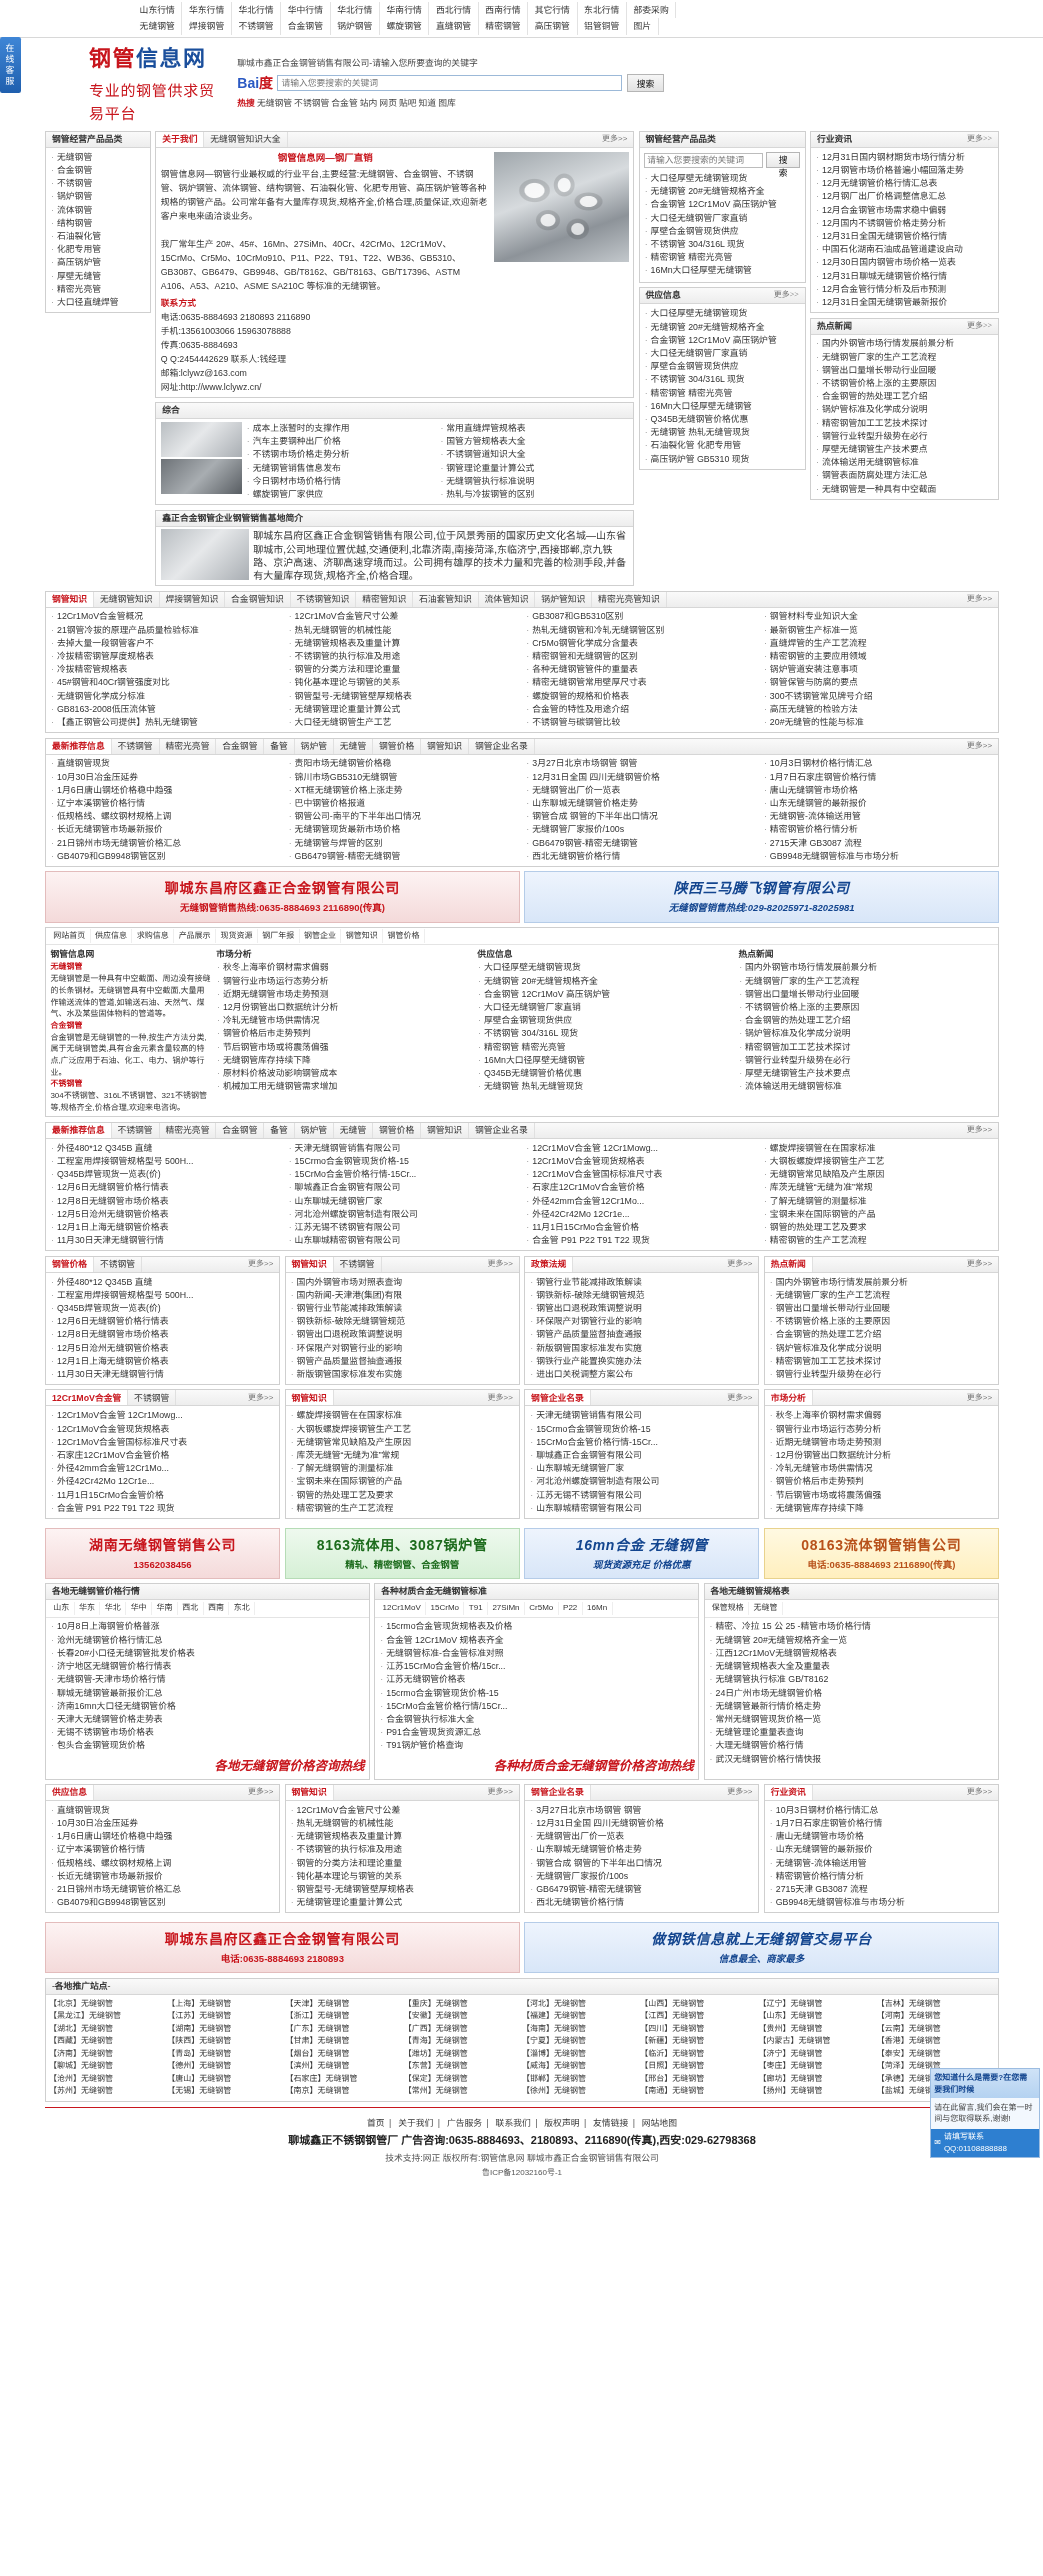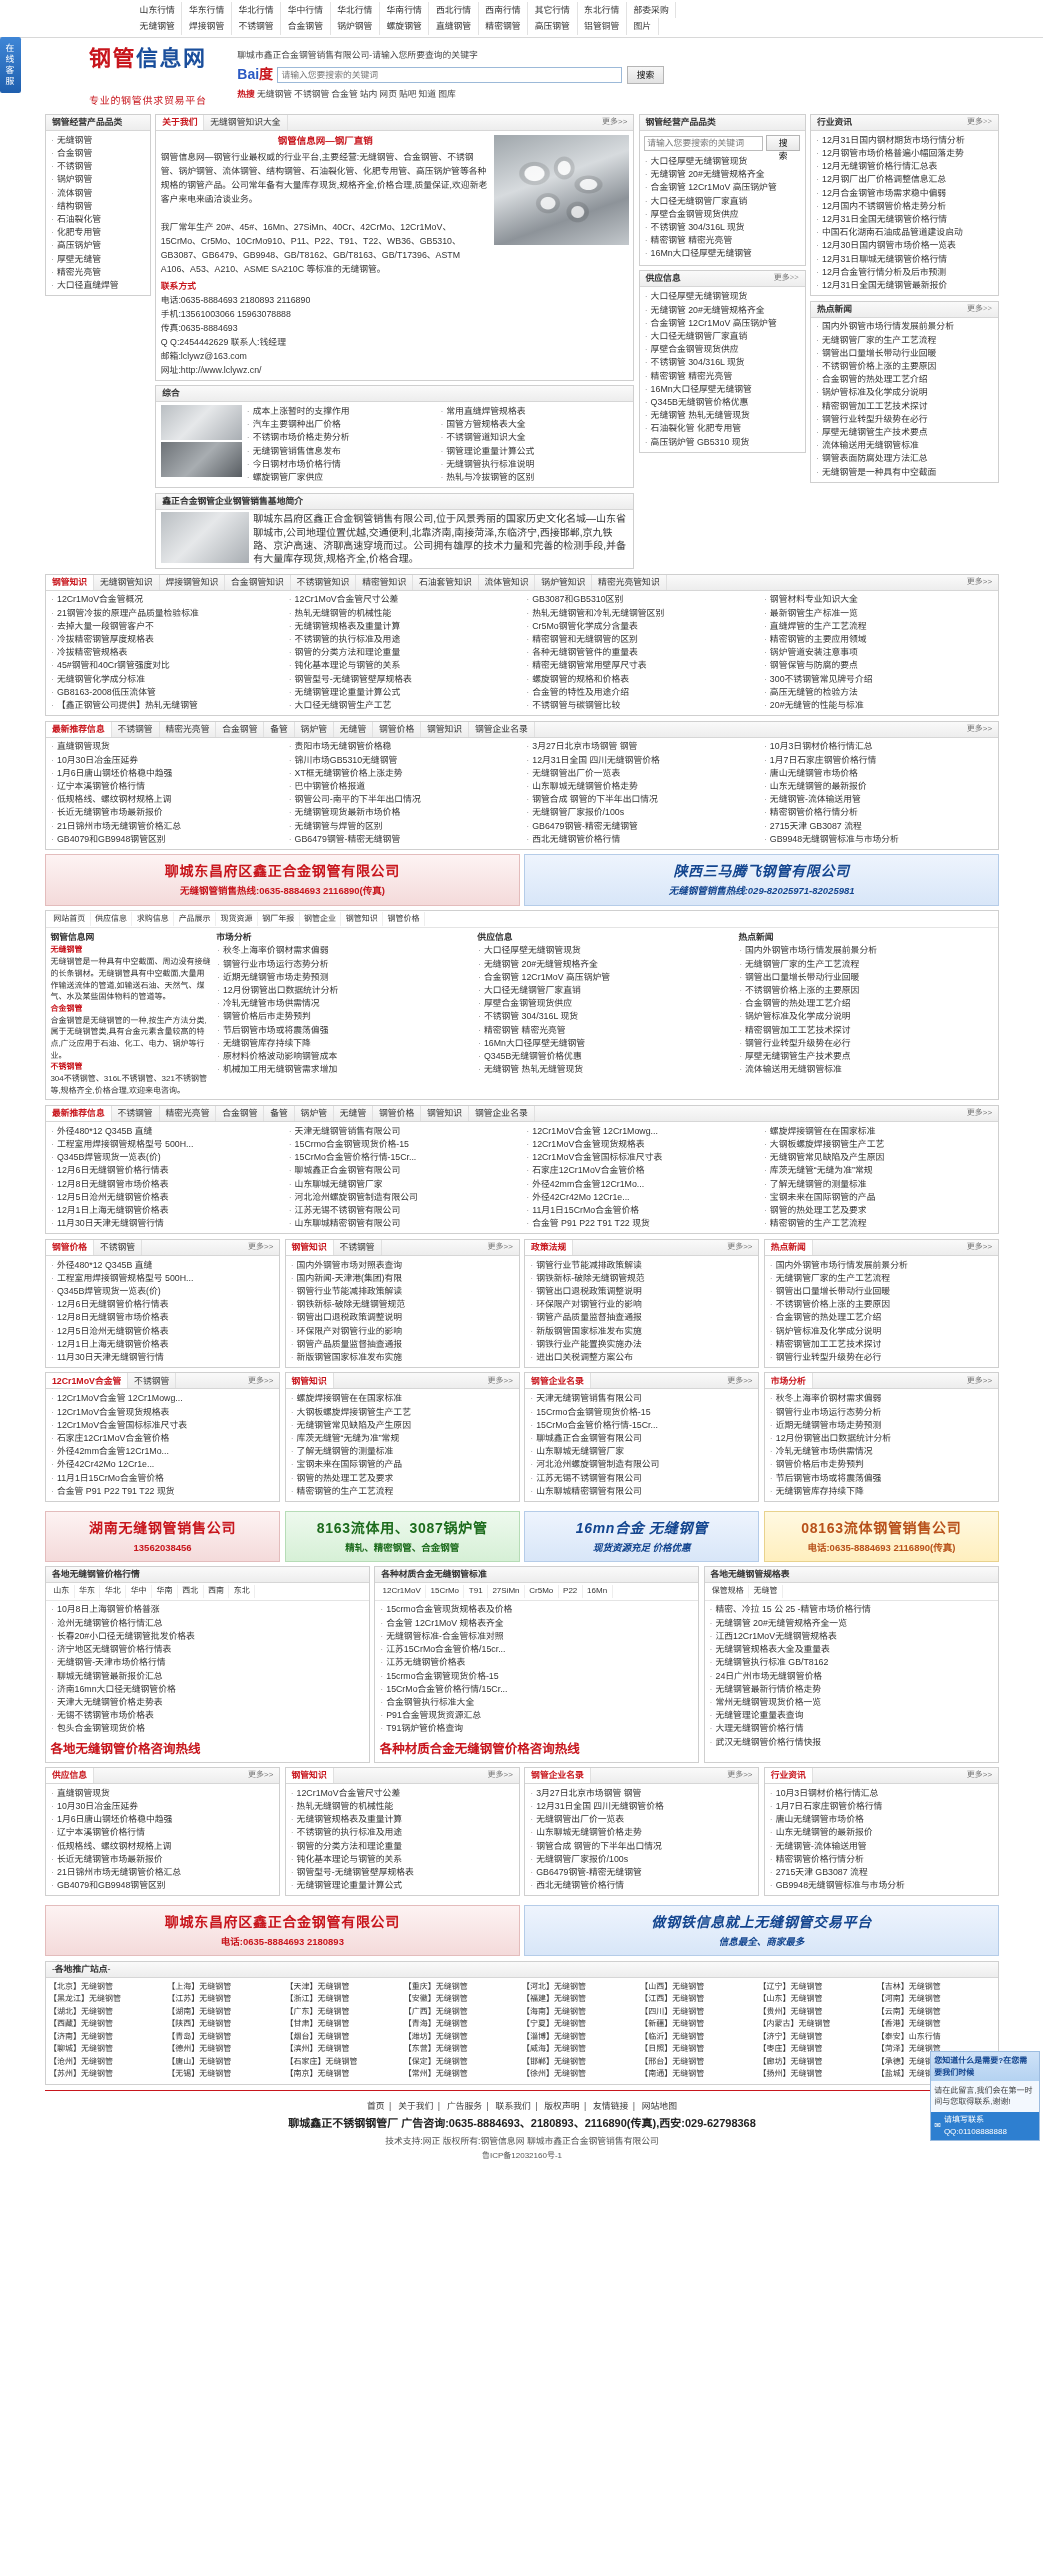--- a/index.html
+++ b/index.html
@@ -20,21 +20,21 @@
     display:inline-block; padding:1.5px 6.6px; color:#333; text-decoration:none;
     font-size:8.8px; border-right:0.7px solid #e2e2e2; white-space:nowrap;
   }
 
   
   .header { display:flex; align-items:center; padding:4.4px 0 2.9px; }
   .logo { width:185px; padding-left:44px; }
   .logo .l1 { font-size:22px; font-weight:bold; letter-spacing:1.5px; }
   .logo .l1 .red { color:#c8161d; }
   .logo .l1 .blue { color:#1b4f9c; }
-  .logo .l2 { font-size:10px; color:#c8161d; letter-spacing:0.7px; margin-top:18px;}
+  .logo .l2 { font-size:15px; color:#c8161d; letter-spacing:0.7px; margin-top:5px;}
   .searchbox { flex:1; padding-left:7.3px; }
   .searchrow1 { display:flex; align-items:center; gap:4.4px; }
   .baidu { font-size:14px; font-weight:bold; }
   .baidu .b { color:#2b59c3; }
   .baidu .a { color:#c8161d; }
   .searchrow1 input[type=text] {
     width:345px; height:16px; border:0.7px solid #9cb9d8; padding:0 2.9px; font-size:8.8px;
   }
   .searchrow1 .btn {
     height:17.6px; padding:0 8.8px; background:linear-gradient(#f6f6f6,#e2e2e2);
@@ -150,21 +150,21 @@
     position:absolute; right:4.4px; bottom:37px; width:110px;
     border:0.7px solid #9cbce0; background:#f3f8fe; font-size:8px;
   }
   .side-right .hd { background:linear-gradient(#cfe2f7,#b4d2f1); padding:2.2px 3.7px; font-weight:bold; color:#13458f;}
   .side-right .bd { padding:3.7px; line-height:11.7px; color:#444; }
   .qqbar { display:flex; align-items:center; gap:2.9px; background:#2e7fd0; color:#fff; padding:2.2px 3.7px;}
 
   .small { font-size:8px; }
   .red { color:#c8161d; }
   .blue { color:#13458f; }
-  .cen { text-align:left; }
+  .cen { text-align:right;font-style:italic; }
   .subnav { display:flex; flex-wrap:wrap; font-size:8px; padding:1.5px 2.9px; border-bottom:0.7px solid #e4e4e4;}
   .subnav span { padding:0.7px 4.4px; border-right:0.7px solid #eee; white-space:nowrap;}
 </style>
 </head>
 <body>
 
 <div class="page">
 
   <div class="topnav">
     <div class="wrap">
@@ -1043,21 +1043,21 @@
         <div class="cell"><a>【新疆】无缝钢管</a></div>
         <div class="cell"><a>【内蒙古】无缝钢管</a></div>
         <div class="cell"><a>【香港】无缝钢管</a></div>
         <div class="cell"><a>【济南】无缝钢管</a></div>
         <div class="cell"><a>【青岛】无缝钢管</a></div>
         <div class="cell"><a>【烟台】无缝钢管</a></div>
         <div class="cell"><a>【潍坊】无缝钢管</a></div>
         <div class="cell"><a>【淄博】无缝钢管</a></div>
         <div class="cell"><a>【临沂】无缝钢管</a></div>
         <div class="cell"><a>【济宁】无缝钢管</a></div>
-        <div class="cell"><a>【泰安】山东行情</a></div>
+        <div class="cell"><a>【泰安】无缝钢管</a></div>
         <div class="cell"><a>【聊城】无缝钢管</a></div>
         <div class="cell"><a>【德州】无缝钢管</a></div>
         <div class="cell"><a>【滨州】无缝钢管</a></div>
         <div class="cell"><a>【东营】无缝钢管</a></div>
         <div class="cell"><a>【威海】无缝钢管</a></div>
         <div class="cell"><a>【日照】无缝钢管</a></div>
         <div class="cell"><a>【枣庄】无缝钢管</a></div>
         <div class="cell"><a>【菏泽】无缝钢管</a></div>
         <div class="cell"><a>【沧州】无缝钢管</a></div>
         <div class="cell"><a>【唐山】无缝钢管</a></div>

